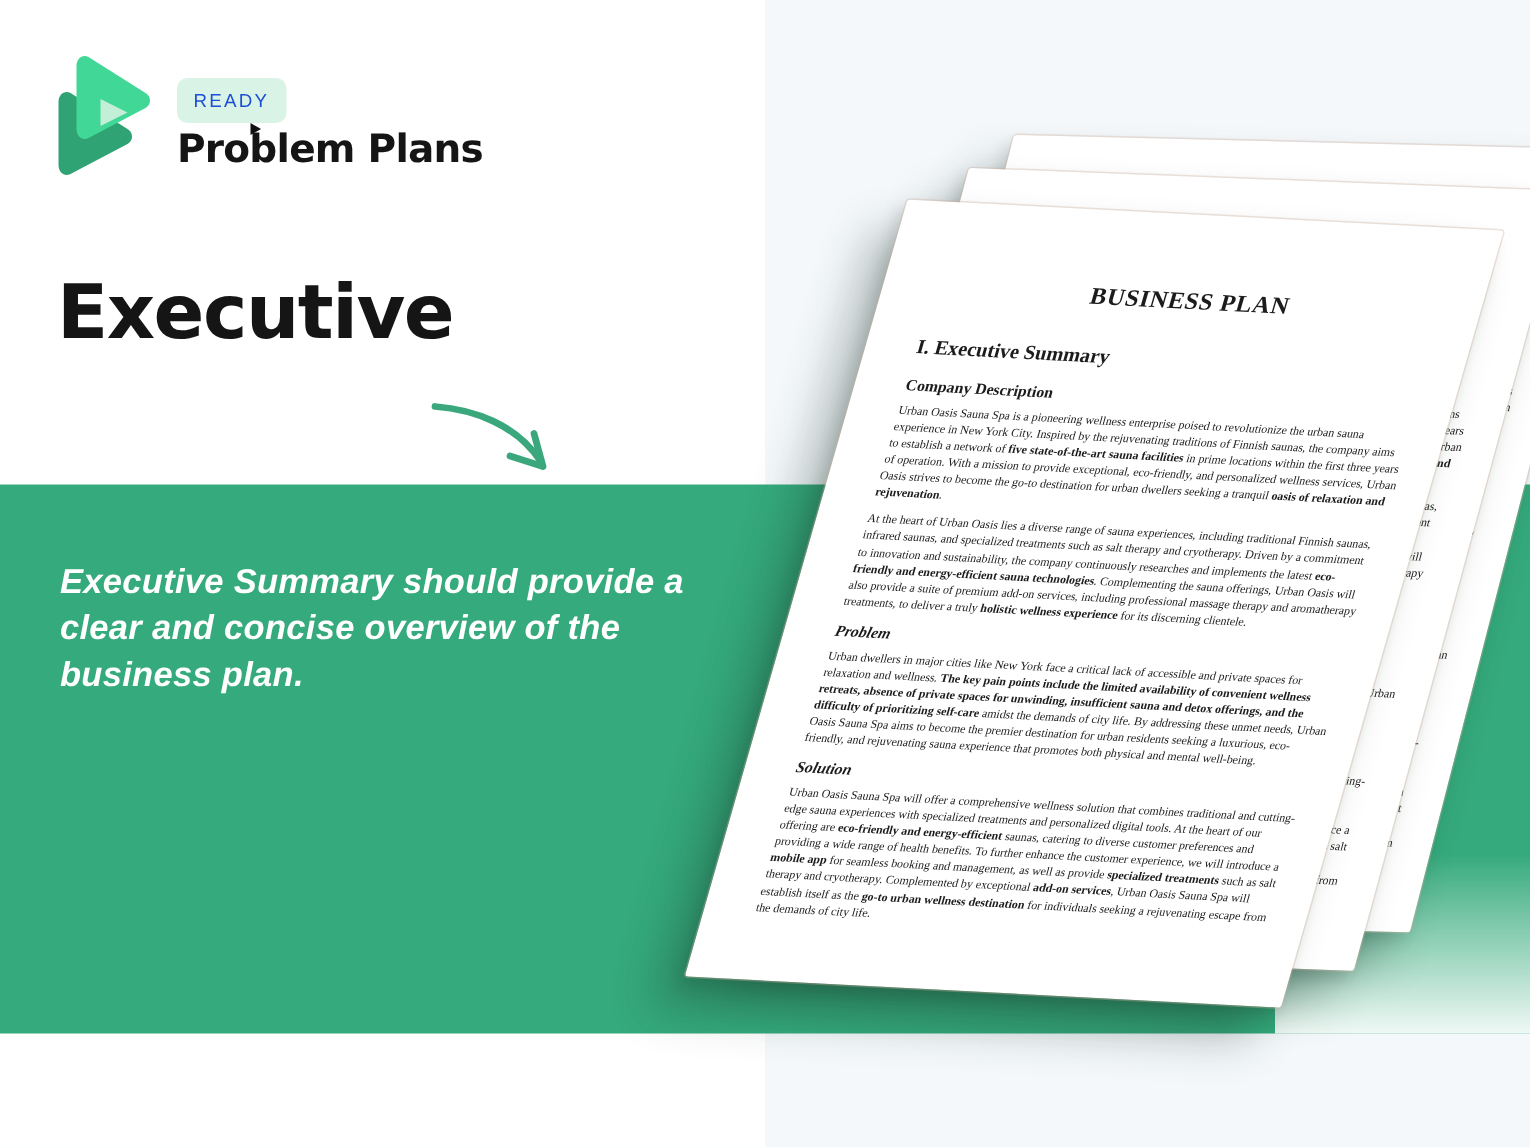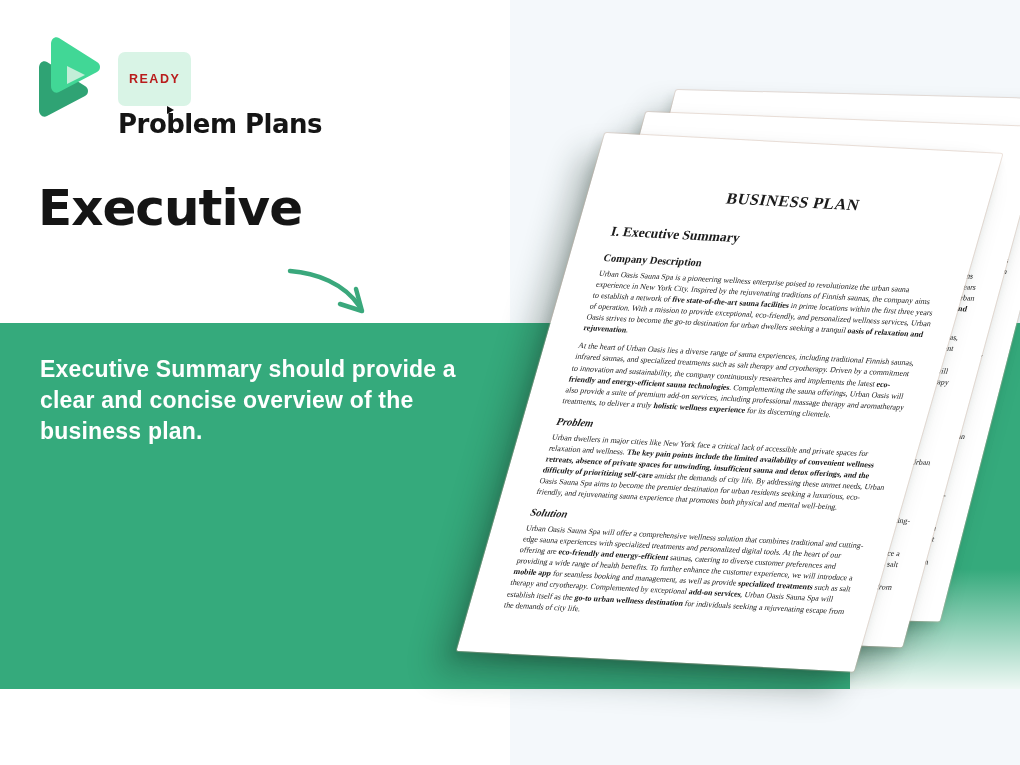--- a/index.html
+++ b/index.html
@@ -36,36 +36,36 @@
   .doc{font-family:"Liberation Serif",serif;color:#1c1c1c;padding:50px 22px 0 34px;}
   .doc-title{text-align:center;font-weight:bold;font-size:16px;letter-spacing:.6px;margin-bottom:22px;}
   .doc-section{font-weight:bold;font-size:13.5px;margin-bottom:13px;}
   .doc-sub{font-weight:bold;font-size:10.5px;margin:10px 0 5px;}
   .doc-sub.it{font-style:italic;}
   .doc-p{font-size:7.9px;line-height:1.40;margin:0 0 7px;}
   
   .brand{position:absolute;left:33px;top:28px;z-index:6;}
   .logo-mark{position:absolute;left:0;top:2px;width:82px;height:92px;}
   .brand-text{position:absolute;left:85px;top:24px;width:240px;}
-  .badge{display:inline-block;background:var(--badge-bg,#d9f4e6);color:#b91c1c;
-    font-size:12.5px;font-weight:bold;letter-spacing:1.5px;padding:20px 11px;border-radius:7px;}
+  .badge{display:inline-block;background:var(--badge-bg,#d9f4e6);color:#1d4ed8;
+    font-size:12.5px;font-weight:normal;letter-spacing:1.5px;padding:8px 11px;border-radius:7px;}
   .brand-name{position:relative;display:block;margin-top:3px;font-family:"DejaVu Sans",sans-serif;
     font-weight:800;font-size:26px;letter-spacing:-0.5px;color:var(--text-dark,#151515);white-space:nowrap;}
   .brand-tri{position:absolute;left:49px;top:-3px;width:0;height:0;
     border-left:7px solid #111;border-top:4px solid transparent;border-bottom:4px solid transparent;}
   
   .title{position:absolute;left:38px;top:180px;z-index:6;font-family:"DejaVu Sans",sans-serif;
     font-weight:800;font-size:50px;line-height:56px;letter-spacing:-1px;color:var(--text-dark,#151515);}
   .title .green{color:var(--heading-green,#3aa87c);}
   .arrow{position:absolute;left:282px;top:255px;z-index:6;}
   
   .band-text{position:absolute;left:40px;top:354px;width:466px;z-index:6;
     color:var(--panel-text,#fff);font-family:"Liberation Sans",sans-serif;
     font-weight:bold;font-size:23px;line-height:31px;letter-spacing:.2px;}
-  .band-text p{margin:0 0 33px;}
+  .band-text p{margin:18px 0 33px;font-style:italic;}
 </style>
 </head>
 <body>
 
 <div class="canvas">
 
   <div class="right-bg"></div>
 
   <div class="green-band">
     <div class="band-fade"></div>

